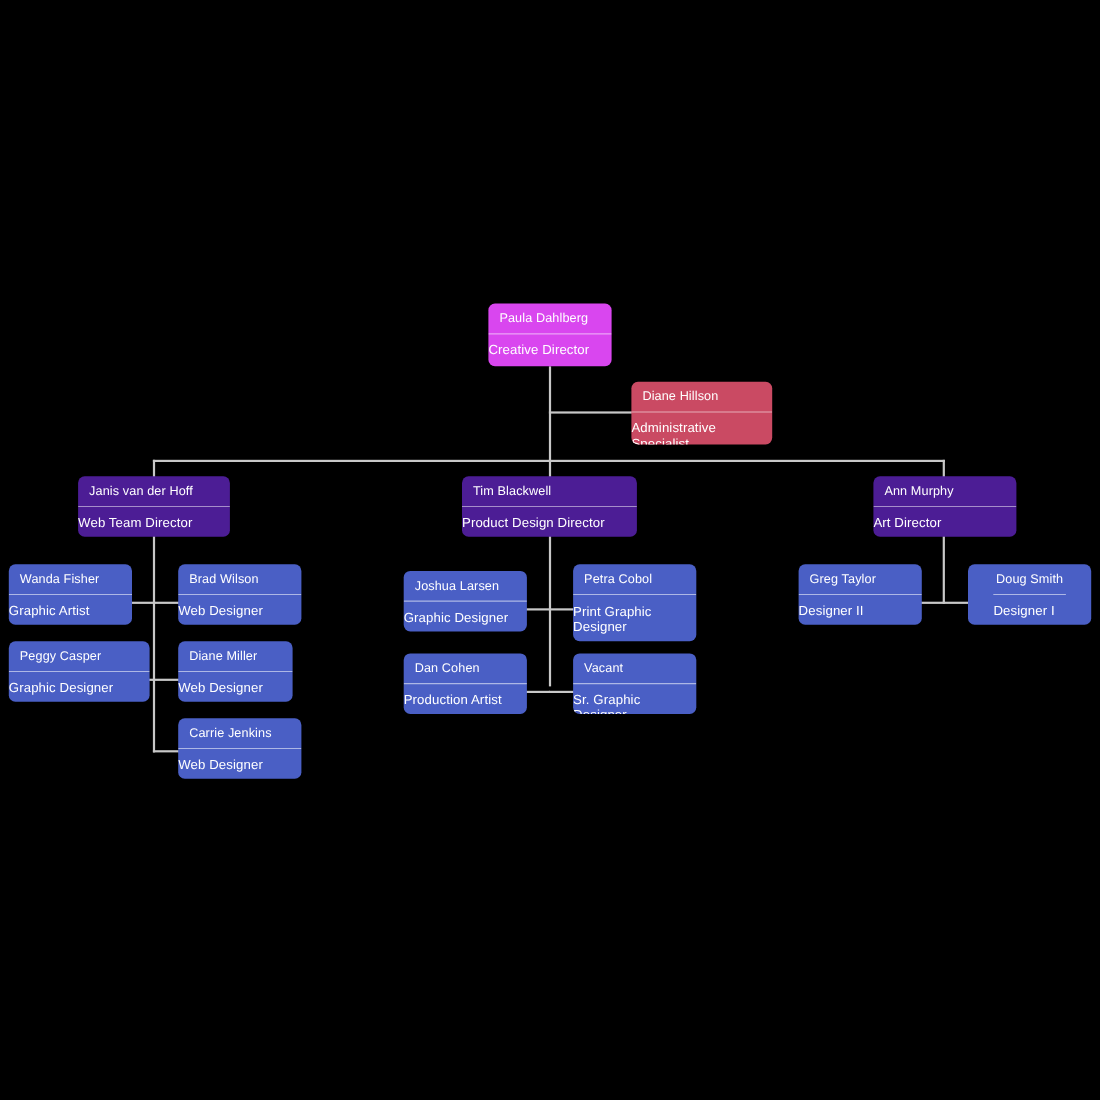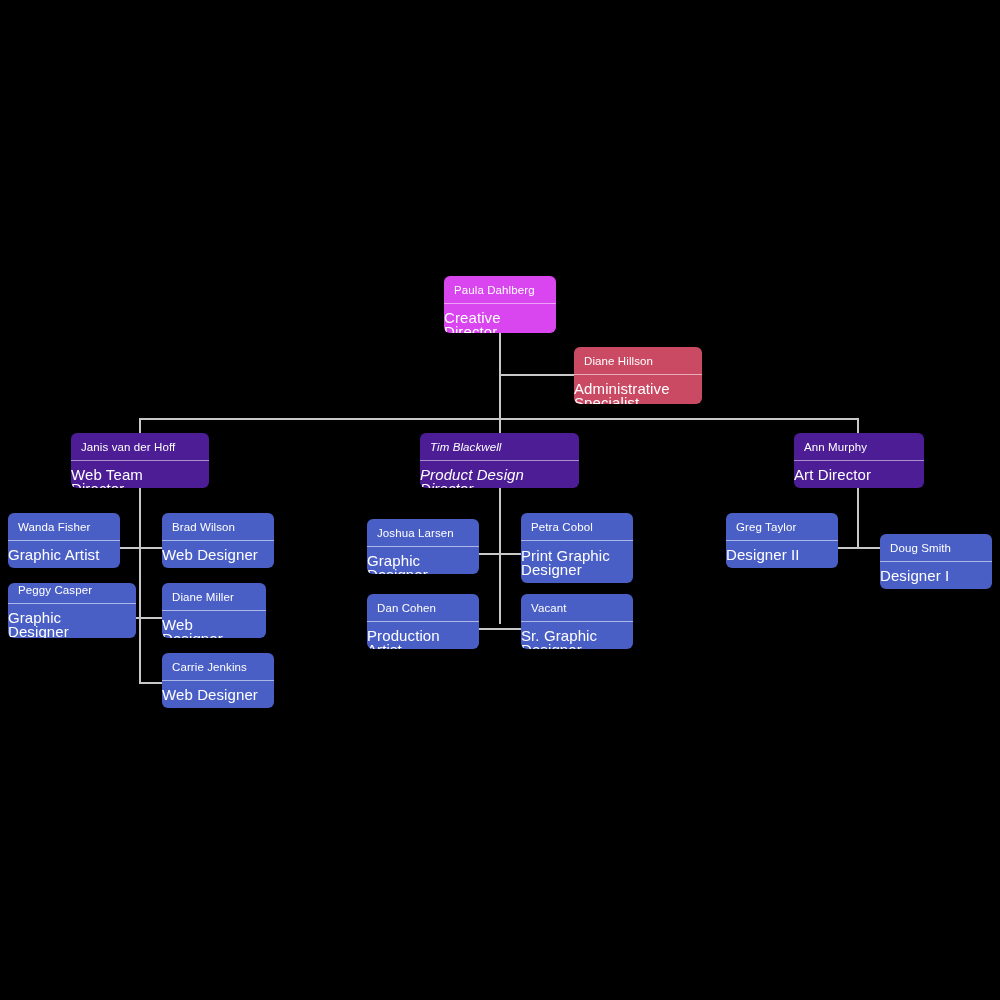--- a/index.html
+++ b/index.html
@@ -37,21 +37,21 @@
     box-sizing: border-box;
     padding: 7px 10px 6px 10px;
     font-size: 11.5px;
     line-height: 14px;
     letter-spacing: 0.1px;
     white-space: nowrap;
   }
   .node .title {
     box-sizing: border-box;
     padding: 7px 10px 6px 0;
-    font-size: 15px;
+    font-size: 12px;
     line-height: 14px;
     letter-spacing: 0.1px;
     border-top: 1px solid rgba(255,255,255,0.45);
     flex: 1 1 auto;
   }
   .node.tall .title {
     white-space: normal;
     padding-top: 8px;
   }
   
@@ -104,21 +104,21 @@
   <div class="node rose" style="left:574px; top:347px; width:128px; height:57px;">
     <div class="name">Diane Hillson</div>
     <div class="title">Administrative Specialist</div>
   </div>
 
   <div class="node teal" style="left:71px; top:433px; width:138px; height:55px;">
     <div class="name">Janis van der Hoff</div>
     <div class="title">Web Team Director</div>
   </div>
 
-  <div class="node teal" style="left:420px; top:433px; width:159px; height:55px;font-style:italic;">
+  <div class="node teal" style="left:420px; top:433px; width:159px; height:55px;">
     <div class="name">Tim Blackwell</div>
     <div class="title">Product Design Director</div>
   </div>
 
   <div class="node teal" style="left:794px; top:433px; width:130px; height:55px;">
     <div class="name">Ann Murphy</div>
     <div class="title">Art Director</div>
   </div>
 
   <div class="node blue" style="left:8px; top:513px; width:112px; height:55px;">
@@ -164,18 +164,18 @@
   <div class="node blue" style="left:521px; top:594px; width:112px; height:55px;">
     <div class="name">Vacant</div>
     <div class="title">Sr. Graphic Designer</div>
   </div>
 
   <div class="node blue" style="left:726px; top:513px; width:112px; height:55px;">
     <div class="name">Greg Taylor</div>
     <div class="title">Designer II</div>
   </div>
 
-  <div class="node blue" style="left:880px; top:534px; width:112px; height:55px;">
+  <div class="node blue" style="left:880px; top:513px; width:112px; height:55px;align-items:center;">
     <div class="name">Doug Smith</div>
     <div class="title">Designer I</div>
   </div>
 
 </div>
 
 </body></html>

